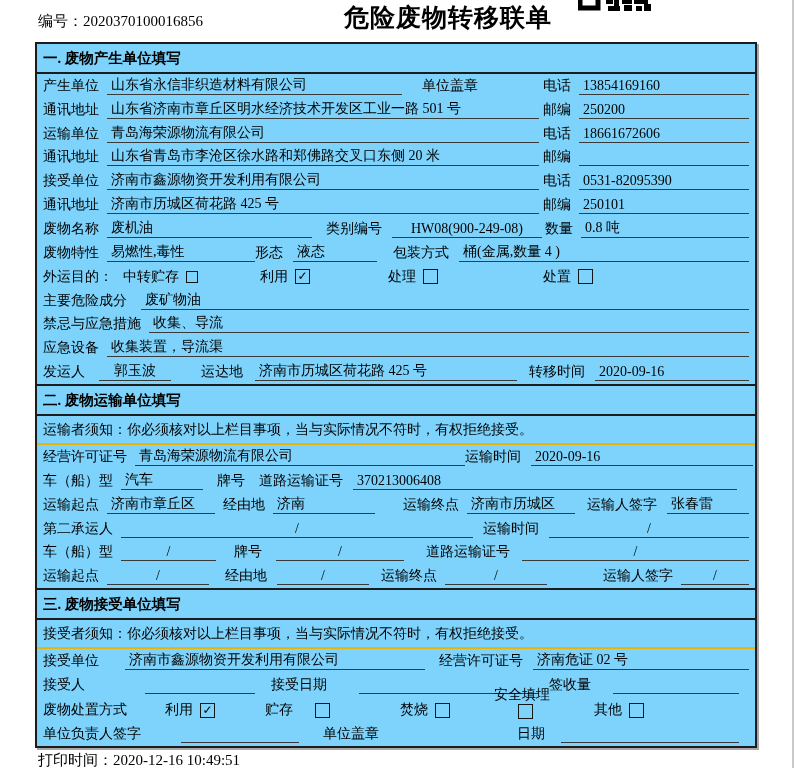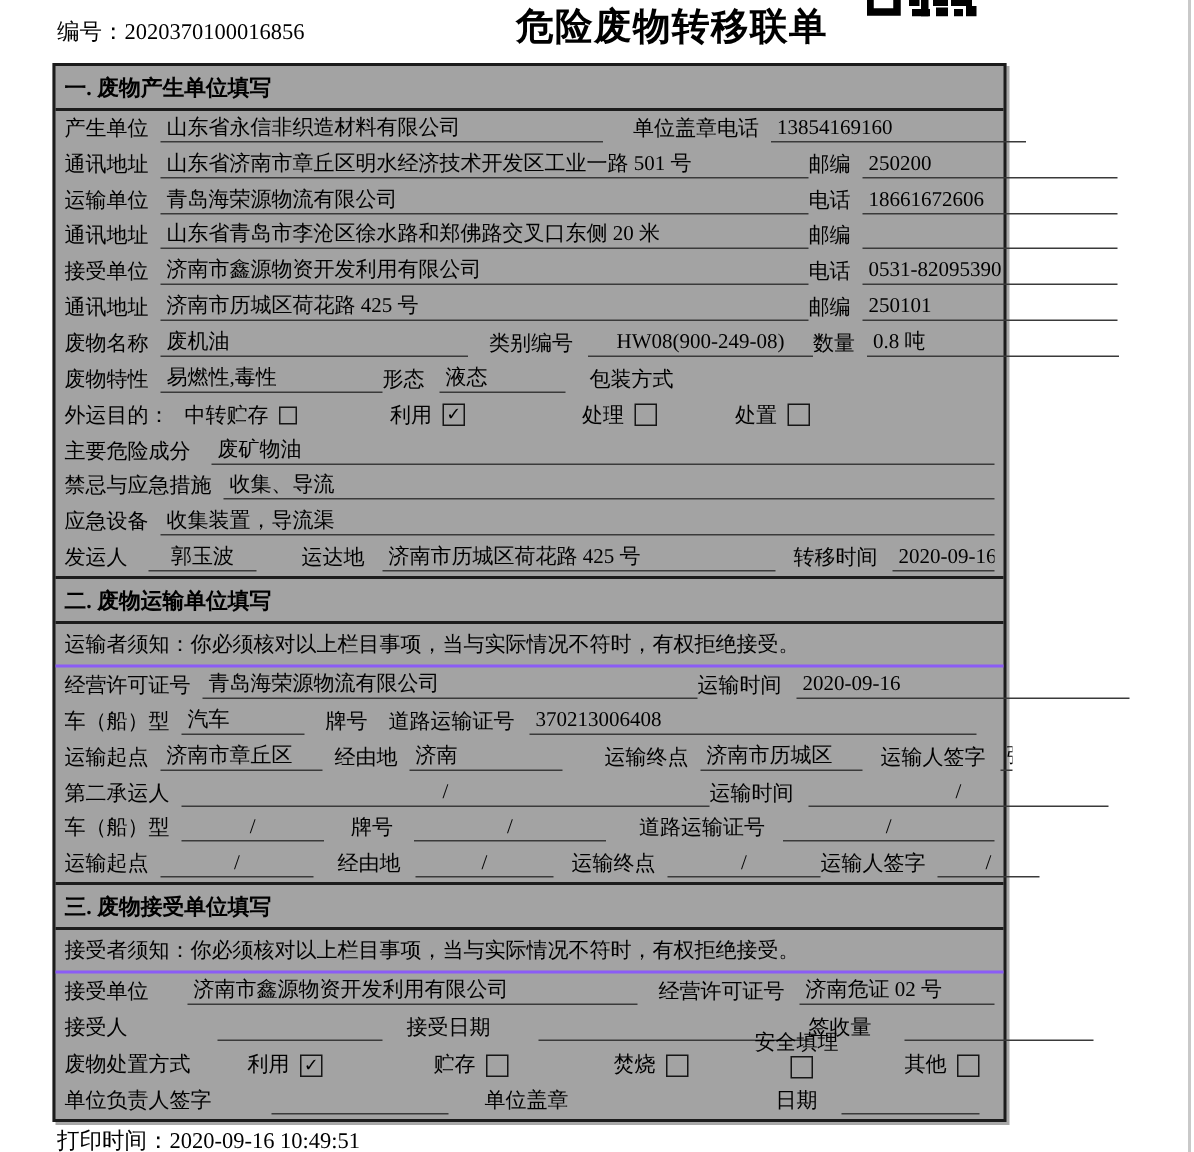--- a/index.html
+++ b/index.html
@@ -3,26 +3,26 @@
 <meta charset="utf-8">
 <style>
   html,body{margin:0;padding:0;background:#fff;}
   .page{position:relative;width:796px;height:768px;background:#fff;overflow:hidden;
         font-family:"Liberation Serif","DejaVu Serif",serif;color:#000;}
   .page-edge{position:absolute;right:2px;top:0;bottom:0;width:2px;background:#c9c9c9;}
   .doc-no{position:absolute;left:38px;top:12px;font-size:15px;white-space:nowrap;}
   .doc-title{position:absolute;left:344px;top:1px;font-size:25px;font-weight:bold;
              letter-spacing:1px;white-space:nowrap;}
   .qr{position:absolute;left:578px;top:0;}
-  .form{position:absolute;left:35px;top:42px;width:636px;height:706px;box-sizing:border-box;
-        border:2px solid #1c1c1c;box-shadow:2px 2px 0 #a8a8a8;background:#a3a3a3;
+  .form{position:absolute;left:35px;top:42px;width:722px;height:706px;box-sizing:border-box;
+        border:2px solid #1c1c1c;box-shadow:2px 2px 0 #a8a8a8;background:#7dd3fc;
         display:flex;flex-direction:column;}
   .sec-header{font-weight:bold;font-size:14.5px;padding:5px 6px 4px;border-bottom:2px solid #1c1c1c;}
   .sec-header.mid{border-top:2px solid #1c1c1c;}
-  .notice{font-size:14px;padding:5px 6px 4px;border-bottom:2px solid #8b5cf6;}
+  .notice{font-size:14px;padding:5px 6px 4px;border-bottom:2px solid #eab308;}
   .row{display:flex;align-items:flex-end;height:25px;padding:0 6px 3px;font-size:14px;
        box-sizing:border-box;}
   .lbl{white-space:nowrap;flex:none;}
   .u{border-bottom:1px solid #3a3a3a;padding:0 4px;white-space:nowrap;box-sizing:border-box;
      min-height:16px;flex:none;overflow:hidden;}
   .u.grow{flex:1 1 auto;}
   .u.ctr{text-align:center;}
   .mla{margin-left:auto;}
   .opt{display:flex;align-items:center;flex:none;}
   .cb{width:13px;height:13px;border:1.5px solid #151515;box-sizing:content-box;flex:none;
@@ -106,37 +106,38 @@
       <span class="lbl mla">数量</span>
       <span class="u" style="width:168px;margin-left:8px;">0.8 吨</span>
     </div>
 
     <div class="row">
       <span class="lbl">废物特性</span>
       <span class="u" style="width:148px;margin-left:8px;">易燃性,毒性</span>
       <span class="lbl" style="margin-left:0;font-family:Liberation Serif, serif;">形态</span>
       <span class="u" style="width:84px;margin-left:10px;">液态</span>
       <span class="lbl" style="margin-left:16px;">包装方式</span>
+      <span class="u grow" style="margin-left:10px;">桶(金属,数量 4 )</span>
     </div>
 
     <div class="row">
       <span class="lbl">外运目的：</span>
       <span class="opt" style="margin-left:10px;">
         <span class="lbl">中转贮存</span>
         <span class="cb" style="width:10px;height:10px;"></span>
       </span>
       <span class="opt" style="margin-left:62px;">
         <span class="lbl">利用</span>
         <span class="cb checked"></span>
       </span>
       <span class="opt" style="margin-left:78px;">
         <span class="lbl">处理</span>
         <span class="cb"></span>
       </span>
-      <span class="opt" style="margin-left:52px;">
+      <span class="opt" style="margin-left:105px;">
         <span class="lbl">处置</span>
         <span class="cb"></span>
       </span>
     </div>
 
     <div class="row">
       <span class="lbl">主要危险成分</span>
       <span class="u grow" style="margin-left:14px;">废矿物油</span>
     </div>
 
@@ -233,21 +234,21 @@
       <span class="lbl mla">签收量</span>
       <span class="u" style="width:126px;margin-left:22px;margin-right:10px;"></span>
     </div>
 
     <div class="row">
       <span class="lbl">废物处置方式</span>
       <span class="opt" style="margin-left:38px;">
         <span class="lbl">利用</span>
         <span class="cb checked"></span>
       </span>
-      <span class="opt" style="margin-left:74px;">
+      <span class="opt" style="margin-left:50px;gap:15px;">
         <span class="lbl">贮存</span>
         <span class="cb"></span>
       </span>
       <span class="opt" style="margin-left:70px;">
         <span class="lbl">焚烧</span>
         <span class="cb"></span>
       </span>
       <span class="opt" style="margin-left:44px;flex-direction:column;">
         <span class="lbl">安全填埋</span>
         <span class="cb"></span>
@@ -261,16 +262,16 @@
     <div class="row">
       <span class="lbl">单位负责人签字</span>
       <span class="u" style="width:118px;margin-left:40px;"></span>
       <span class="lbl" style="margin-left:24px;">单位盖章</span>
       <span class="lbl" style="margin-left:138px;">日期</span>
       <span class="u grow" style="margin-left:16px;margin-right:10px;"></span>
     </div>
 
   </div>
 
-  <div class="print-time"><span>打印时间：</span><span>2020-09-16 10:49:51</span></div>
+  <div class="print-time"><span>打印时间：</span><span>2020-12-16 10:49:51</span></div>
 
   <div class="page-edge"></div>
 </div>
 
 </body></html>

